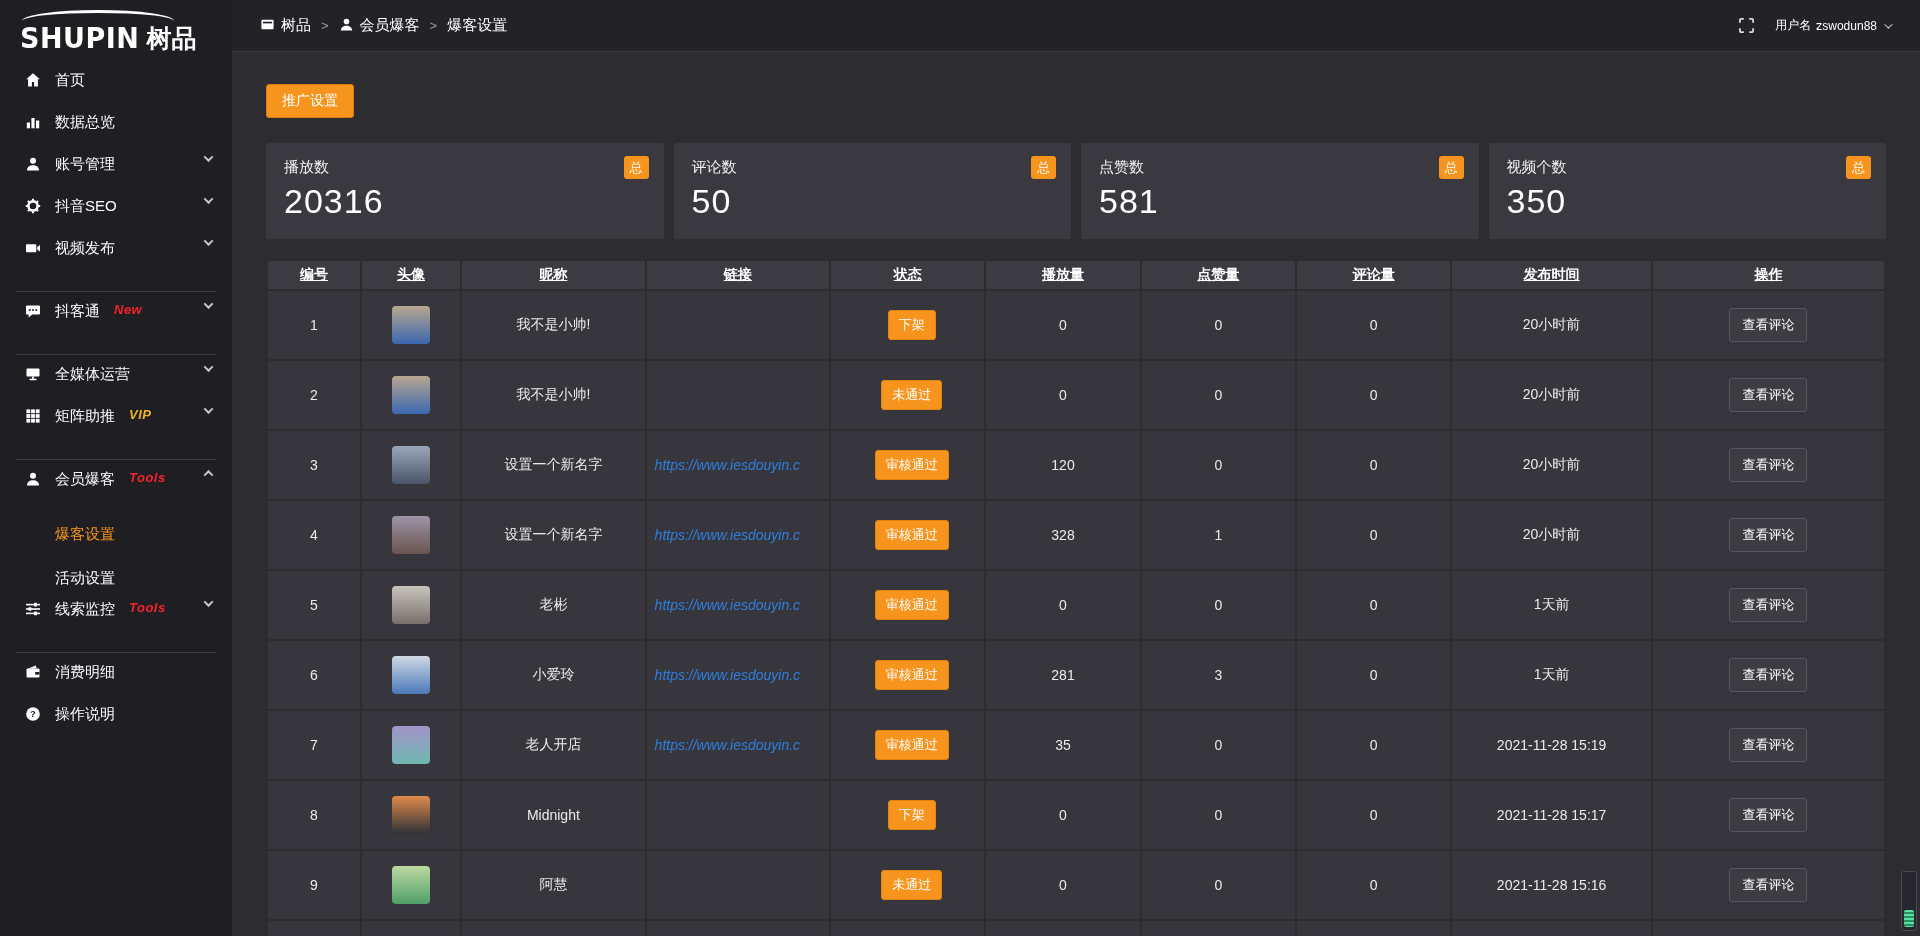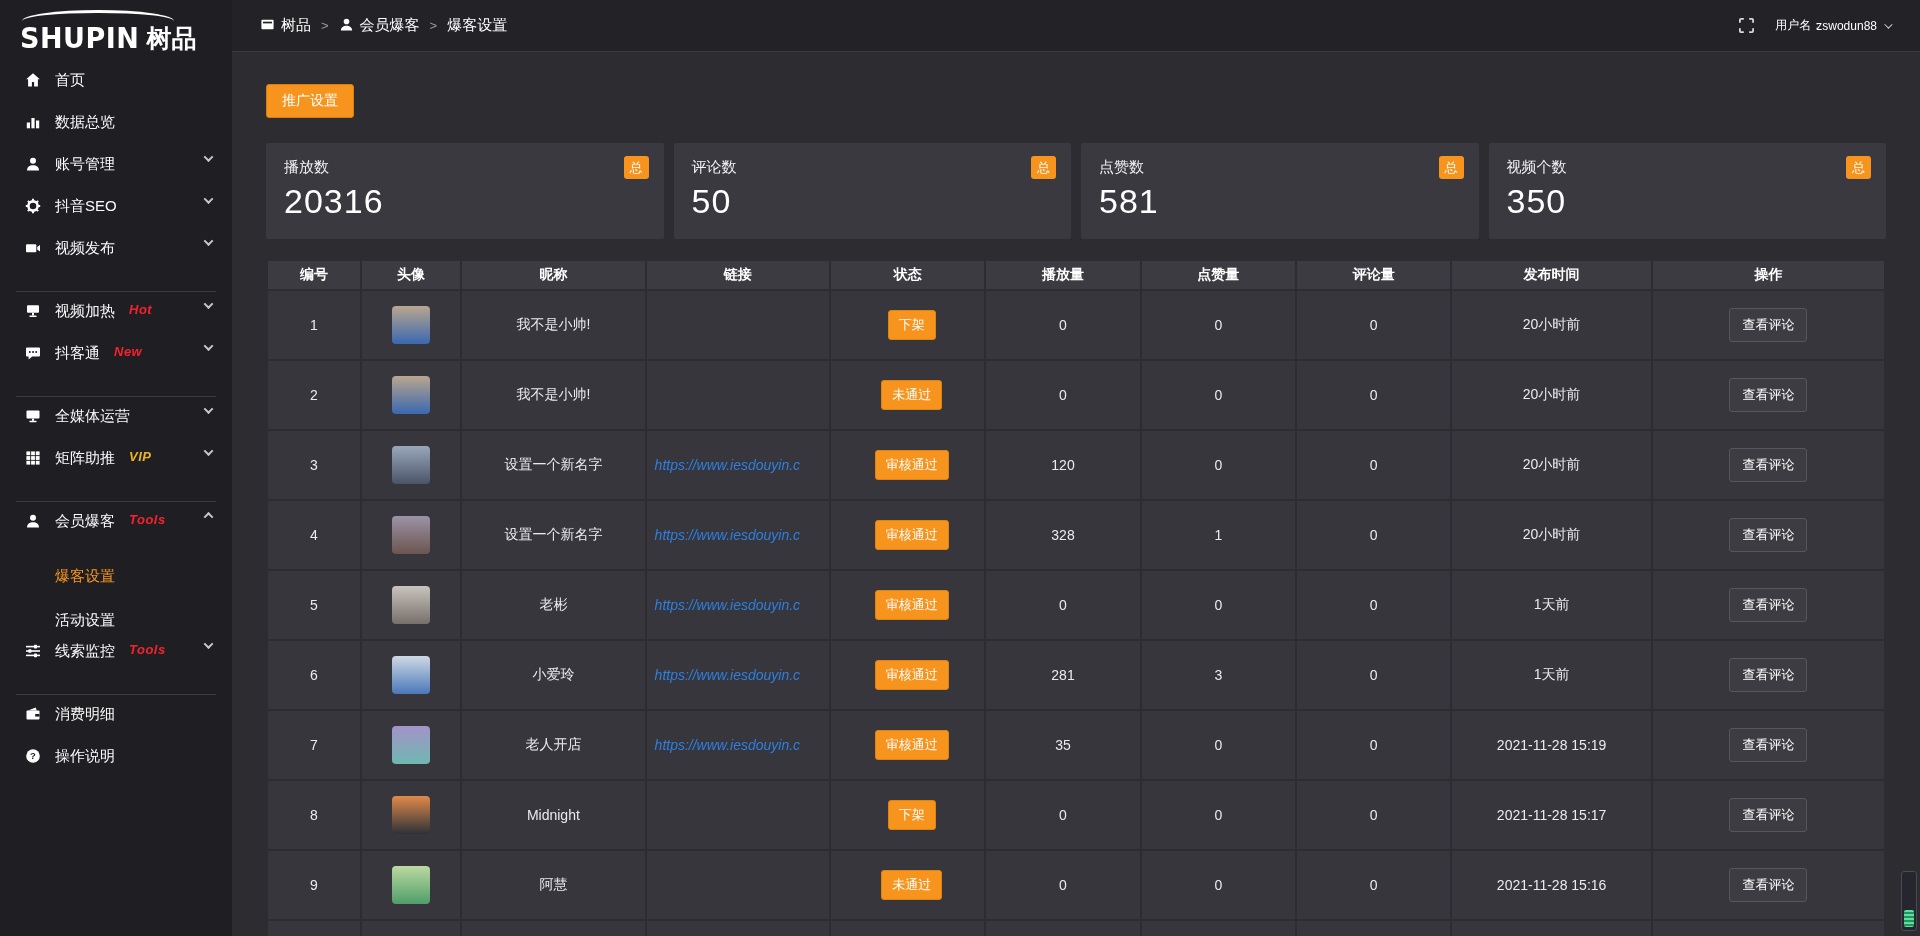--- a/index.html
+++ b/index.html
@@ -51,21 +51,21 @@
   .cards { display:flex; gap:10px; margin-top:25px;justify-content:flex-end; }
   .card { flex:1; background:#39393f; height:96px; padding:15px 18px; position:relative; border-radius:2px; }
   .card-label { font-size:15px; color:#f2f2f4; }
   .card-value { font-size:34px; margin-top:5px; letter-spacing:1px; color:#fff; }
   .card-badge { position:absolute; top:13px; right:15px; background:#f7941e; color:#fff;
                 font-size:13px; line-height:1; padding:5px 6px; border-radius:3px; }
   
   .table-wrap { margin-top:20px; }
   table { width:100%; border-collapse:collapse; table-layout:fixed; }
   th { background:#3b3b41; height:30px; font-size:14px; font-weight:bold; color:#fff;
-       border:2px solid #2c2c31; padding:0; }
+       border:2px solid #2c2c31; padding:0;text-decoration:underline; }
   td { background:#36363c; height:70px; text-align:center; font-size:14px; color:#ebebee;
        border:2px solid #2c2c31; padding:0 4px; overflow:hidden; white-space:nowrap; }
   .avatar { width:38px; height:38px; border-radius:4px; margin:0 auto; }
   td.cell-link { text-align:left; padding-left:8px; }
   .link { color:#2e7fe0; text-decoration:none; cursor:pointer;font-style:italic; }
   .status-badge { display:inline-block; background:#f7941e; border:1px solid #e08410; color:#fff;
                   font-size:13px; padding:5px 10px; border-radius:3px;margin-left:8px; }
   .action-btn { background:#3c3c42; border:1px solid #56565d; color:#fff; font-size:13px;
                 padding:7px 12px; border-radius:3px; cursor:pointer; font-family:inherit; }
   
@@ -133,32 +133,20 @@
         <span class="nav-icon">
           <svg viewBox="0 0 16 16" fill="#fff">
             <rect x="1" y="4.2" width="10.3" height="8" rx="1"></rect>
             <path d="M12.2 7 15 5v6.4l-2.8-2z"></path>
           </svg>
         </span>
         <span class="nav-label">视频发布</span>
         <span class="nav-chev"></span>
       </div>
       <div class="nav-divider"></div>
-      <div class="nav-item">
-        <span class="nav-icon">
-          <svg viewBox="0 0 16 16" fill="#fff">
-            <rect x="2" y="2.2" width="12" height="7.6" rx="1"></rect>
-            <rect x="7" y="9.8" width="2" height="2.6"></rect>
-            <rect x="4.3" y="12.4" width="7.4" height="1.6" rx=".8"></rect>
-          </svg>
-        </span>
-        <span class="nav-label">视频加热</span>
-        <span class="nav-badge" style="color: rgb(245, 34, 45);">Hot</span>
-        <span class="nav-chev"></span>
-      </div>
       <div class="nav-item">
         <span class="nav-icon">
           <svg viewBox="0 0 16 16" fill="#fff">
             <path d="M2 2.4h12a1 1 0 0 1 1 1v7.2a1 1 0 0 1-1 1H7.2L3.6 14.4v-2.8H2a1 1 0 0 1-1-1V3.4a1 1 0 0 1 1-1z"></path>
             <g fill="#1f1f23">
               <circle cx="4.8" cy="7" r="1"></circle>
               <circle cx="8" cy="7" r="1"></circle>
               <circle cx="11.2" cy="7" r="1"></circle>
             </g>
           </svg>

